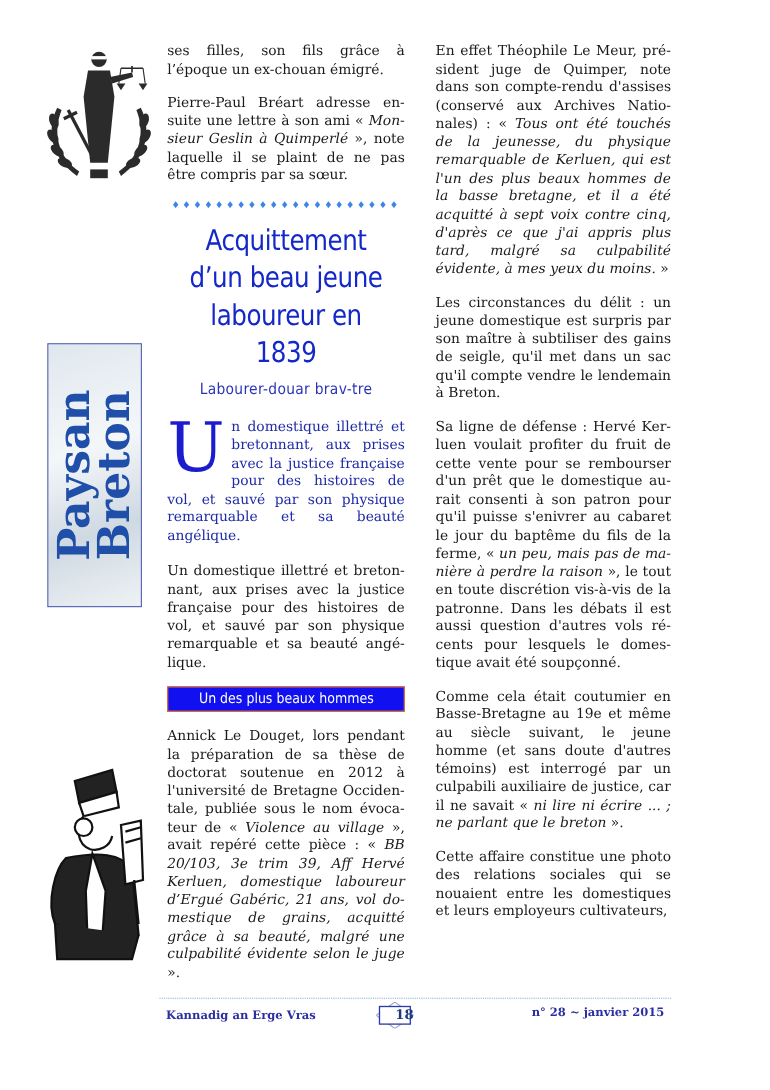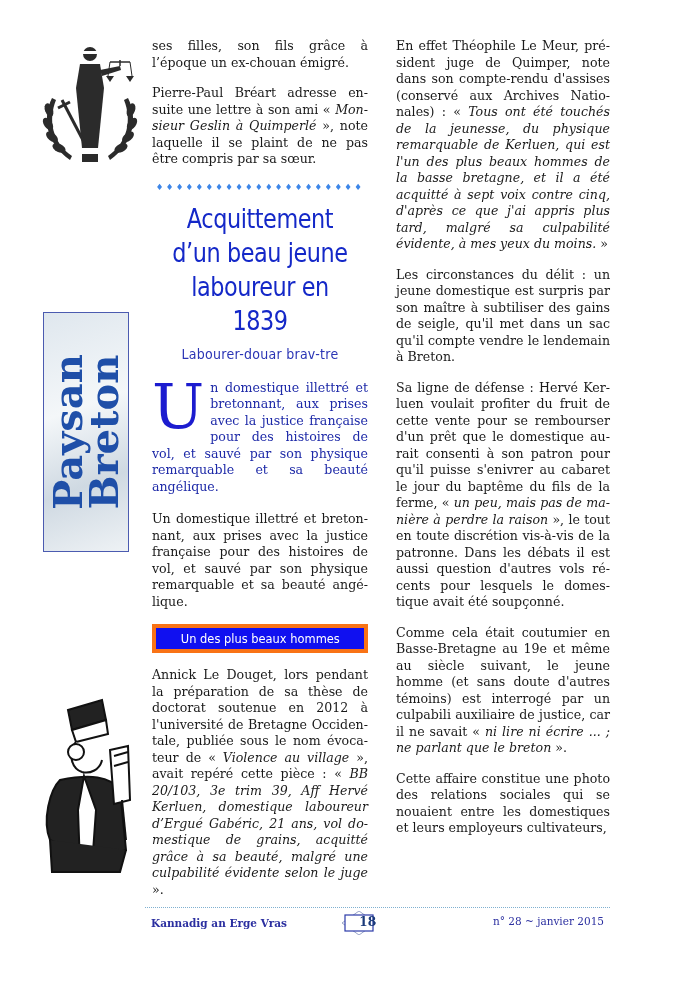--- a/index.html
+++ b/index.html
@@ -15,37 +15,37 @@
   .headline { font-family:"DejaVu Sans", sans-serif; color:#1428c8; font-size:26px;
               line-height:34px; text-align:center; font-weight:normal; margin:0 0 8px 0;
               letter-spacing:-0.5px; transform:scaleX(0.86); transform-origin:center; }
   .subhead { font-family:"DejaVu Sans", sans-serif; color:#2b35b5; font-size:14px;
              text-align:center; margin:0 0 18px 0; letter-spacing:0.3px; transform:scaleX(0.9); }
   .chapo { color:#1e2aa8; font-size:12.6px; line-height:16.5px; text-align:justify; margin:0 0 16px 0; }
   .dropcap { float:left; font-size:62px; line-height:50px; color:#1c1ccf; margin:2px 6px 0 0;
              font-family:"DejaVu Serif", serif; }
   .bar { background:#1010f0; color:#ffffff; font-family:"DejaVu Sans", sans-serif;
          font-size:13px; text-align:center; padding:3px 0; margin:6px 0 14px 0;
-         border:4px solid #f97316; }
+         border:1px solid #f97316; }
   .bar span { display:inline-block; transform:scaleX(0.88); }
   .justice { position:absolute; left:40px; top:38px; width:100px; height:130px; }
   .paysan { position:absolute; left:43px; top:312px; width:84px; height:238px;
             border:1px solid #4b5bb0; background:linear-gradient(160deg,#dfe7ee,#f4f7f9 40%,#cfd9e2 70%,#eef2f5);
             overflow:hidden; }
   .paysan .vt { position:absolute; left:50%; top:50%; transform:translate(-50%,-50%) rotate(-90deg);
                 white-space:nowrap; font-family:"DejaVu Serif", serif; font-weight:bold; color:#1f4fa8;
                 text-align:center; line-height:36px; }
   .paysan .l1 { font-size:40px; display:block; }
   .paysan .l2 { font-size:40px; display:block; }
   .judge { position:absolute; left:30px; top:690px; width:110px; height:190px; }
   .footer-line { position:absolute; left:145px; top:907px; width:465px; border-top:1px dotted #7fb0d0; }
   .footer-left { position:absolute; left:151px; top:917px; font-family:"DejaVu Serif", serif;
                  font-weight:bold; font-size:10.5px; color:#2b2fa0; }
   .footer-right { position:absolute; right:96px; top:915px; font-family:"DejaVu Serif", serif;
-                  font-weight:normal; font-size:10.5px; color:#2b2fa0; }
+                  font-weight:bold; font-size:10.5px; color:#2b2fa0; }
   .pagebox { position:absolute; left:342px; top:911px; width:34px; height:24px; }
   .pagebox .num { position:absolute; left:0; right:0; top:4px; text-align:right;
                   font-family:"DejaVu Serif", serif; font-weight:bold; font-size:12px; color:#1a3a7a; }
 </style>
 </head>
 <body>
 
 <div class="justice">
   <svg width="100" height="130" viewBox="0 0 100 130">
     <g fill="#2b2b2b">

